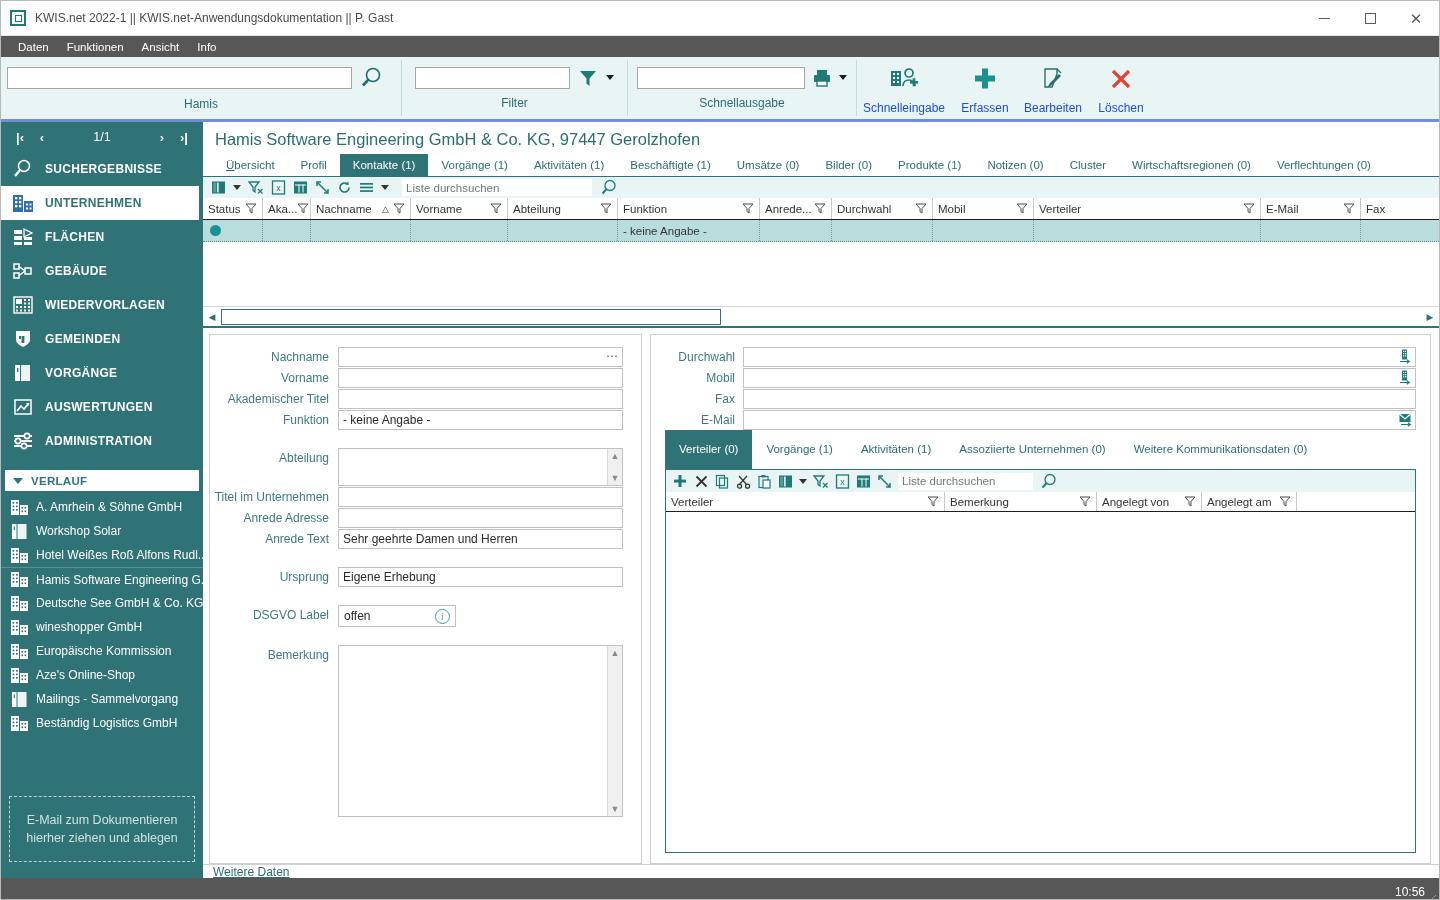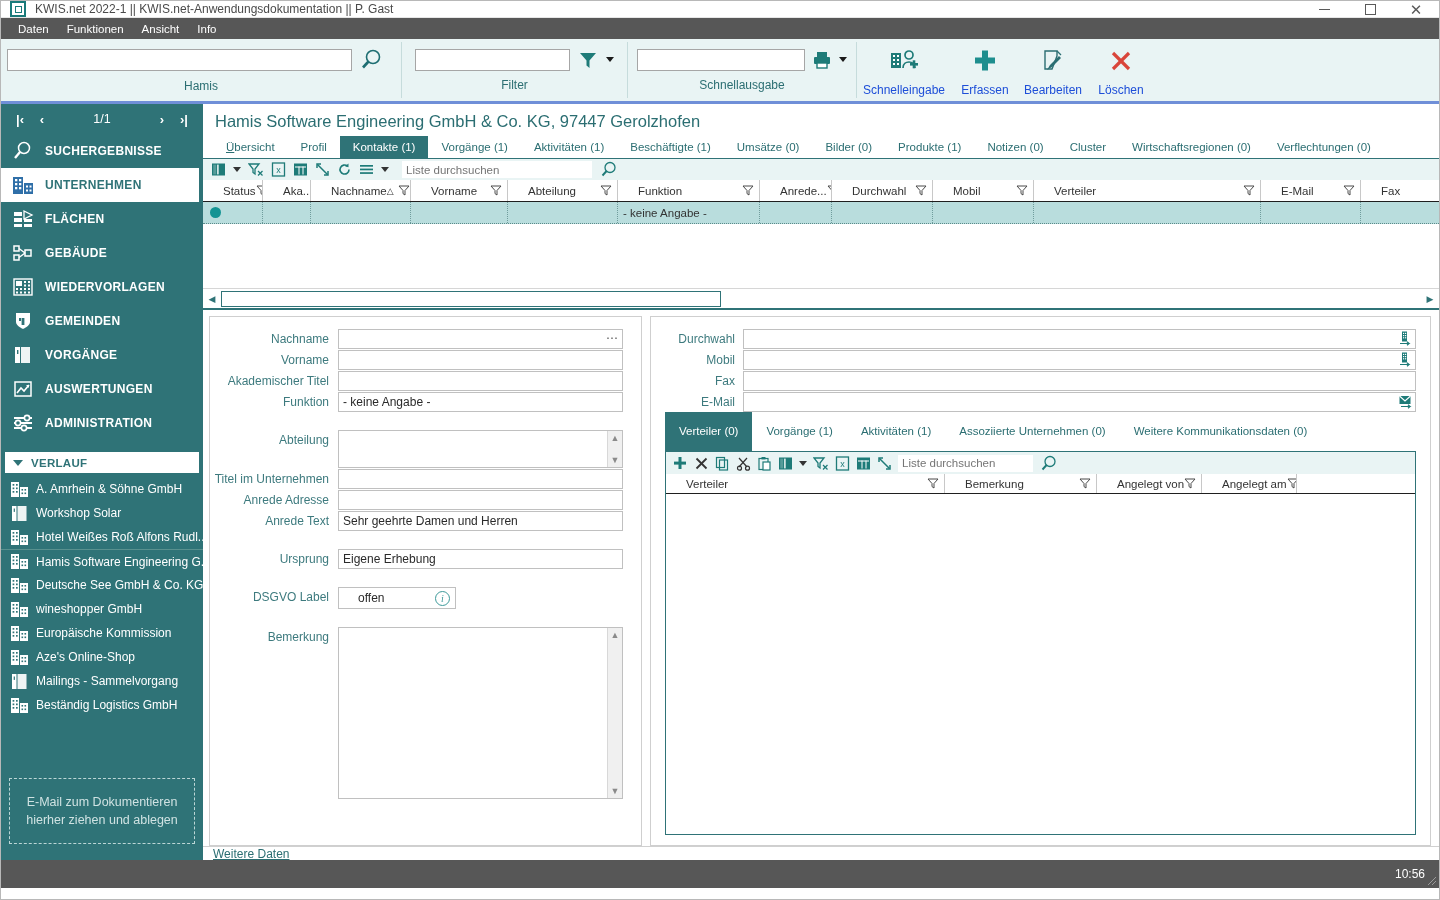--- a/index.html
+++ b/index.html
@@ -14,21 +14,21 @@
   #app {
     position: relative;
     width: 1440px; height: 900px;
     background: #ffffff;
     border: 1px solid #b8b8b8;
     overflow: hidden;
   }
 
   
   .titlebar {
-    height: 17px;
+    height: 35px;
     background: #ffffff;
     display: flex;
     align-items: center;
     border-bottom: 1px solid #e6e6e6;
   }
   .title-ico {
     width: 16px; height: 16px;
     margin-left: 9px; margin-right: 9px;
     border: 2px solid #1a7a7a;
     display: flex; align-items: center; justify-content: center;
@@ -273,21 +273,21 @@
     display: flex;
     height: 22px;
     background: #ffffff;
     border-bottom: 1px solid #1f1f1f;
     font-size: 11.5px;
     color: #333;
   }
   .gh-cell {
     display: flex; align-items: center;
     border-right: 1px solid #c8c8c8;
-    padding-left: 20px;
+    padding-left: 5px;
     position: relative;
     overflow: hidden;
     white-space: nowrap;
   }
   .gh-cell .lbl { flex: 1; }
   .gh-cell .sortasc { margin-right: 4px; font-size: 9px; }
   .filt {
     width: 12px; height: 11px;
     margin-right: 5px;
     flex: 0 0 12px;
@@ -402,21 +402,21 @@
     padding: 2px 0;
     color: #8a8a8a; font-size: 9px;
   }
   .gap-md { height: 17px; }
   .dsgvo-box {
     width: 118px;
     height: 22px;
     border: 1px solid #c0c0c0;
     background: #fff;
     display: flex; align-items: center;
-    padding-left: 19px;
+    padding-left: 5px;
     font-size: 12px; color: #2a2a2a;
     position: relative;
   }
   .info-i {
     position: absolute; right: 5px; top: 3px;
     width: 15px; height: 15px; border-radius: 50%;
     border: 1px solid #3d9a9a;
     color: #3d9a9a;
     font-size: 10px; font-style: italic;
     display: flex; align-items: center; justify-content: center;

